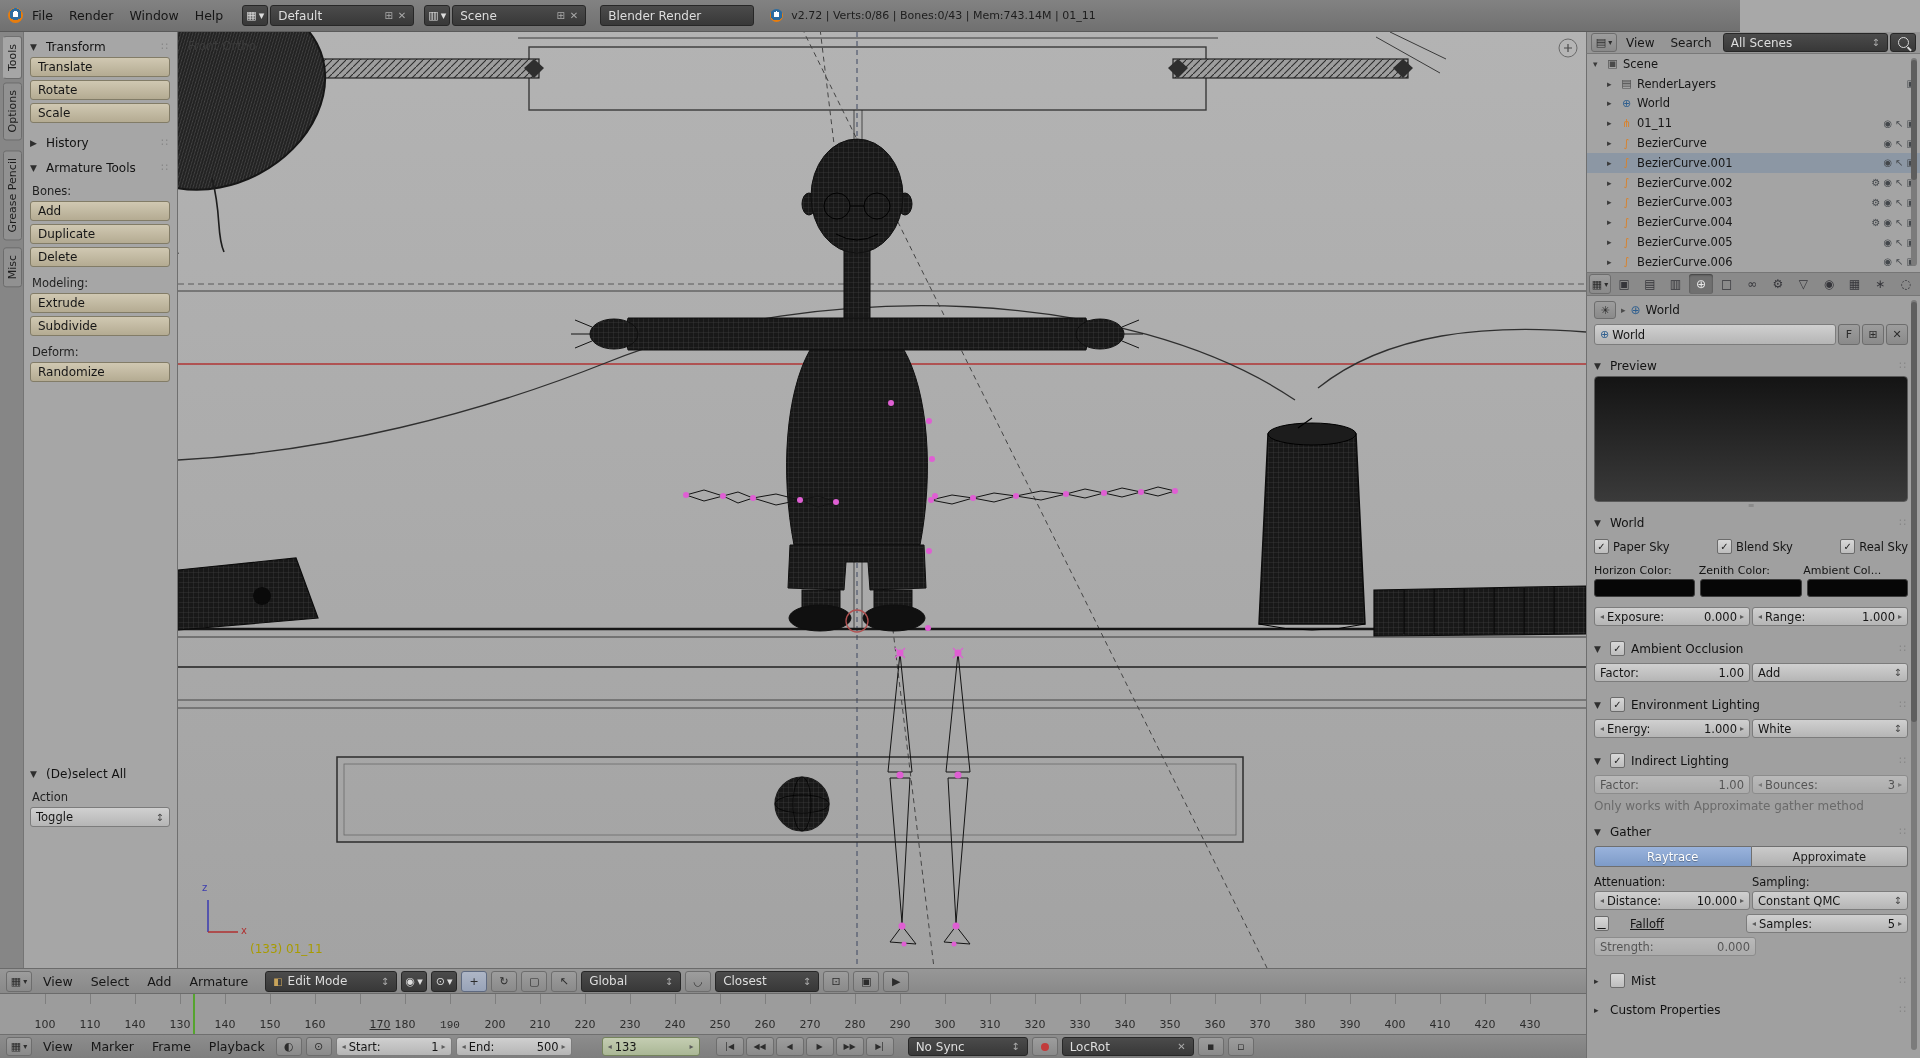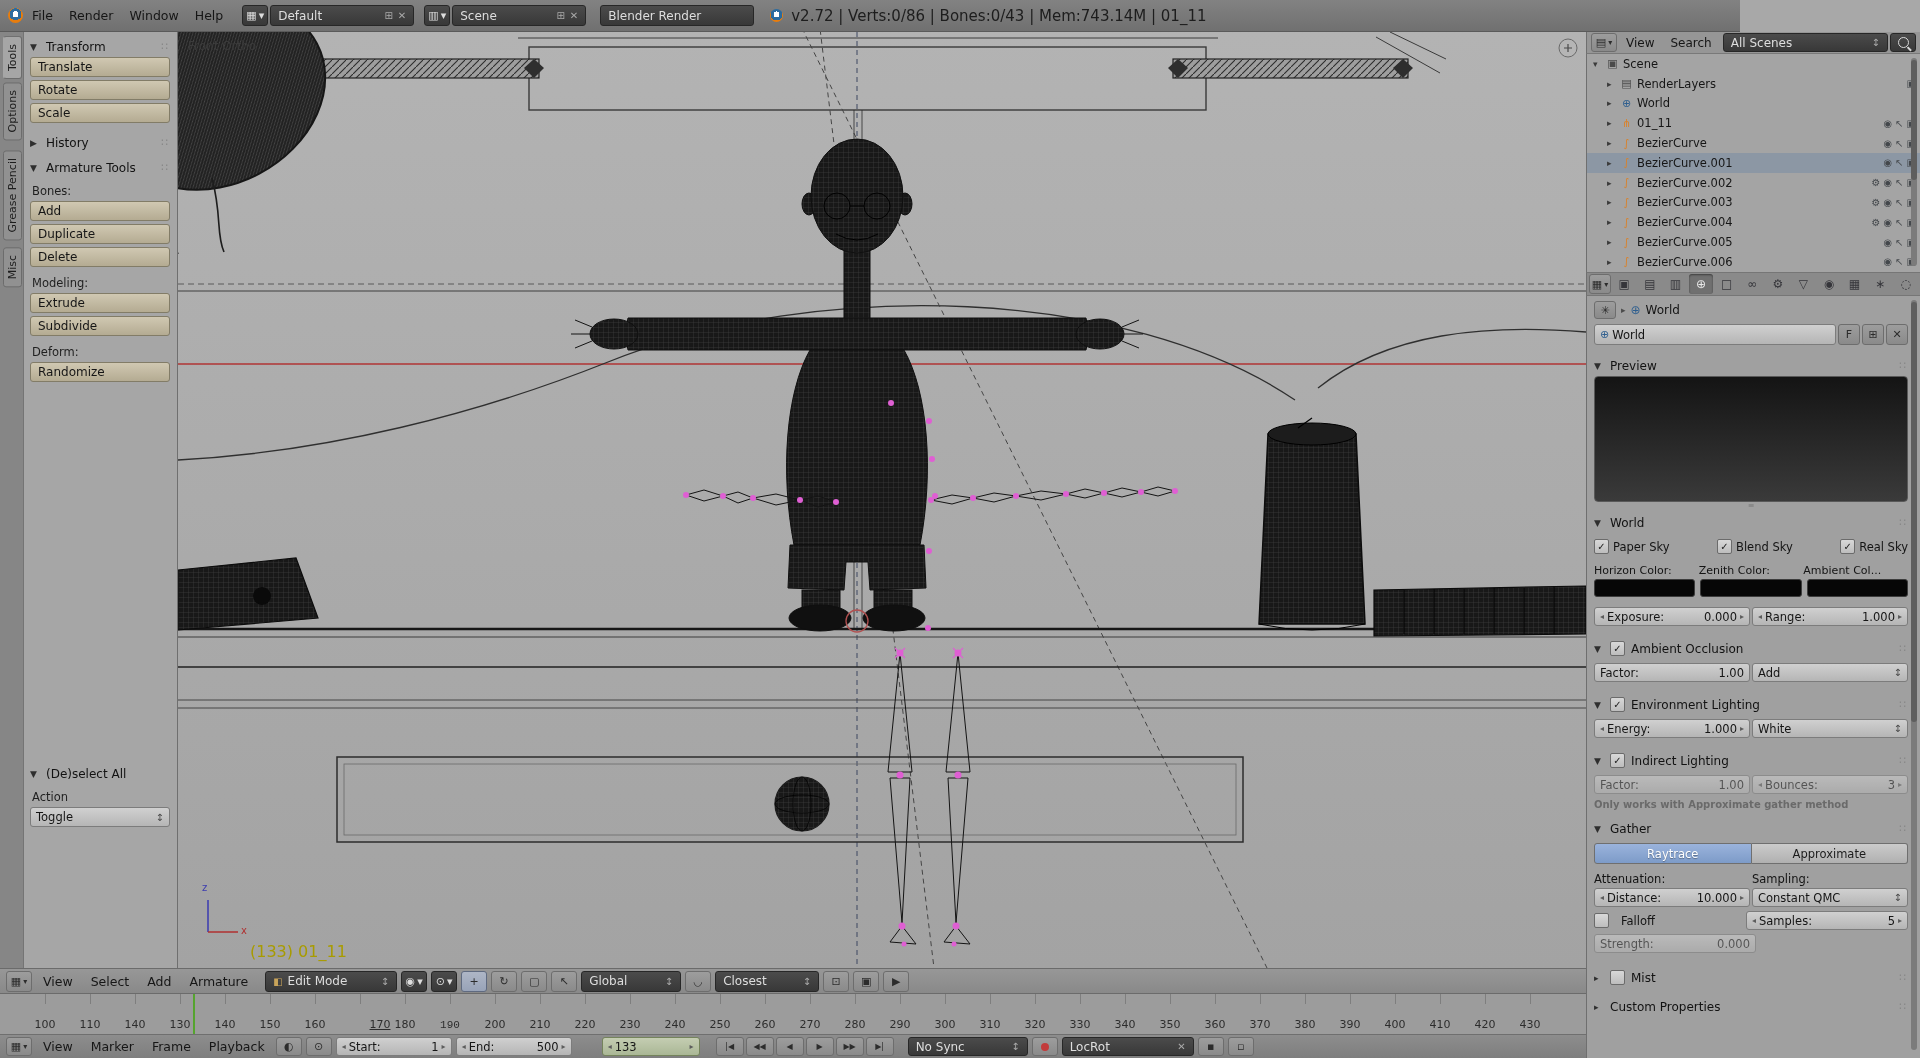--- a/index.html
+++ b/index.html
@@ -45,21 +45,21 @@
   .o-exp{font-size:9px;color:#3a3a3a;width:9px;}
   .o-ic{font-size:11px;width:13px;text-align:center;}
   .o-right{margin-left:auto;display:flex;gap:3px;font-size:10px;color:#44484c;}
   .ptab{display:inline-flex;align-items:center;justify-content:center;width:25px;height:20px;
         font-size:12px;color:#35353a;border-radius:3px;}
   .ptab.active{background:#707070;color:#e8e8e8;box-shadow:inset 0 1px 2px rgba(0,0,0,.45);}
   .swatch{height:16px;flex:1;background:#060606;border:1px solid #3c3c3c;border-radius:3px;}
   .seg{flex:1;display:flex;align-items:center;justify-content:center;height:19px;font-size:11.5px;
        border:1px solid #6f6f6f;background:linear-gradient(#cbcbcb,#b0b0b0);color:#1c1c1c;}
   .seg.active{background:linear-gradient(#9ab3dc,#7d9bc8);color:#fff;text-shadow:0 1px 1px rgba(0,0,0,.35);}
-  .note{font-size:10px;color:#6a6a6a;margin-top:5px;font-weight:bold;}
+  .note{font-size:12px;color:#6a6a6a;margin-top:5px;}
   .half{width:calc(50% - 1px);}
   .mag{width:9px;height:9px;border:1.5px solid #d8d8d8;border-radius:50%;position:relative;display:inline-block;}
   .mag::after{content:"";position:absolute;width:5px;height:1.5px;background:#d8d8d8;transform:rotate(45deg);right:-4px;bottom:-2px;}
   .logo{width:15px;height:15px;border-radius:50%;background:radial-gradient(circle at 50% 42%,#fff 0 3px,#2c6b9e 3px 6px,#e87d0d 6px);}
   .scrollbar{position:absolute;width:6px;border-radius:3px;background:#7b7b7b;}
   .scrollthumb{position:absolute;width:6px;border-radius:3px;background:#5e5e5e;}
 </style>
 </head>
 <body>
 
@@ -80,21 +80,21 @@
     <span class="iconbox dark" style="margin-left:8px;">▥<span class="mini">▾</span></span>
     <span class="darkfield" style="width:118px;">
       <span>Scene</span>
       <span class="mini" style="margin-left:auto;">⊞</span>
       <span class="mini">✕</span>
     </span>
     <span class="darkfield" style="margin-left:12px;width:138px;">
       <span>Blender Render</span>
     </span>
     <span class="logo" style="margin-left:14px;width:13px;height:13px;"></span>
-    <span style="margin-left:6px;color:#1d1d1d;font-size:15px;white-space:nowrap;">v2.72 | Verts:0/86 | Bones:0/43 | Mem:743.14M | 01_11</span>
+    <span style="margin-left:6px;color:#1d1d1d;font-size:11px;white-space:nowrap;">v2.72 | Verts:0/86 | Bones:0/43 | Mem:743.14M | 01_11</span>
   </div>
 
   <div class="abs" style="left:0;top:32px;width:24px;height:936px;background:#868686;border-right:1px solid #747474;padding-top:4px;box-sizing:border-box;">
     <div class="vtab active">Tools</div>
     <div class="vtab">Options</div>
     <div class="vtab" style="margin-top:9px;">Grease Pencil</div>
     <div class="vtab" style="margin-top:7px;">Misc</div>
   </div>
 
   <div class="abs" id="toolshelf" style="left:24px;top:32px;width:154px;height:936px;background:#a6a6a6;border-right:1px solid #6f6f6f;
@@ -299,21 +299,21 @@
       <g>
         <path d="M30 900V868" stroke="#3a3ab0" stroke-width="1.5" fill="none"></path>
         <path d="M30 900H60" stroke="#b03030" stroke-width="1.5" fill="none"></path>
       </g>
       <circle cx="1390" cy="16" r="9" fill="#b5b5b5" stroke="#6a6a6a"></circle>
       <path d="M1386 16H1394M1390 12V20" stroke="#4a4a4a" stroke-width="1.2"></path>
     </svg>
     <div class="abs" style="left:10px;top:7px;font-size:12px;color:#3b3b3b;">Front Ortho</div>
     <div class="abs" style="left:24px;top:850px;font-size:10px;color:#3a3ab0;">z</div>
     <div class="abs" style="left:63px;top:893px;font-size:10px;color:#b03030;">x</div>
-    <div class="abs" style="left:72px;top:910px;font-size:16px;color:#a89b00;">(133) 01_11</div>
+    <div class="abs" style="left:72px;top:910px;font-size:12px;color:#a89b00;">(133) 01_11</div>
   </div>
 
   <div class="abs row" style="left:0;top:968px;width:1586px;height:26px;background:linear-gradient(#979797,#898989);
               border-top:1px solid #6b6b6b;border-bottom:1px solid #6b6b6b;box-sizing:border-box;padding-left:6px;gap:4px;">
     <span class="iconbox">▦<span style="font-size:8px;">▾</span></span>
     <span class="menu">View</span>
     <span class="menu">Select</span>
     <span class="menu">Add</span>
     <span class="menu">Armature</span>
     <span class="darkfield" style="width:116px;margin-left:6px;">
@@ -747,21 +747,21 @@
           <span class="lab">Distance:</span>
         <span class="val">10.000</span>
           <span class="aR">▸</span>
       </span>
       <span class="pill dd half">
         <span class="lab">Constant QMC</span>
           <span class="dda">↕</span>
       </span>
     </div>
     <div class="row" style="margin-top:4px;gap:2px;">
-      <span class="row half" style="gap:12px;">
+      <span class="row half" style="gap:21px;text-decoration:underline;">
         <span class="chk empty">✓</span>
           <span style="font-size:11.5px;">Falloff</span>
       </span>
       <span class="pill half">
         <span class="aL">◂</span>
           <span class="lab">Samples:</span>
         <span class="val">5</span>
           <span class="aR">▸</span>
       </span>
     </div>

